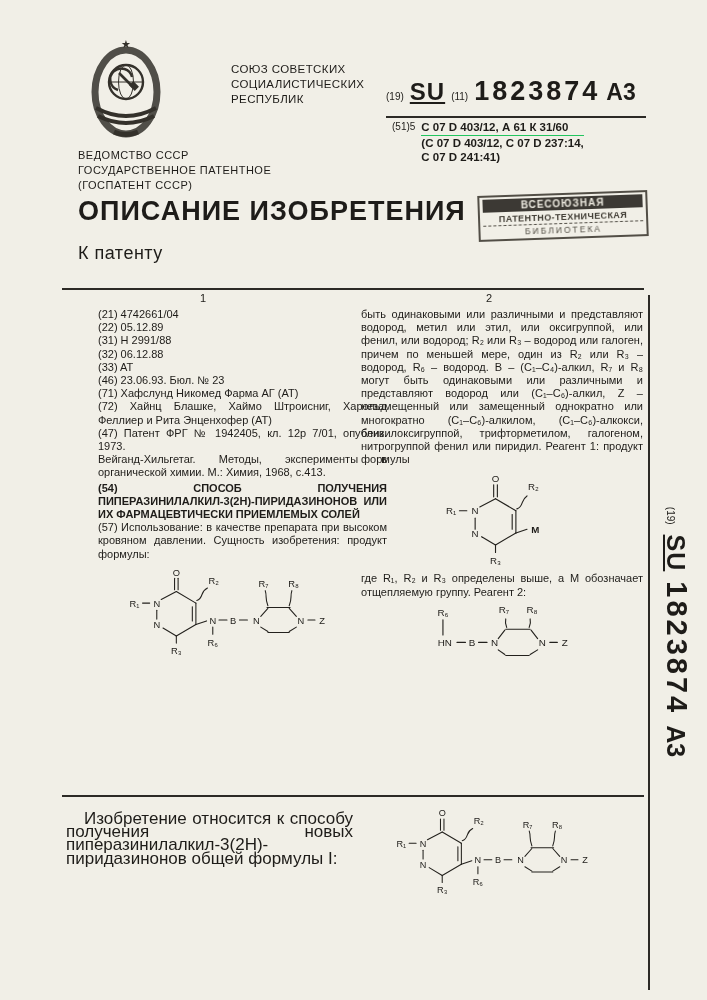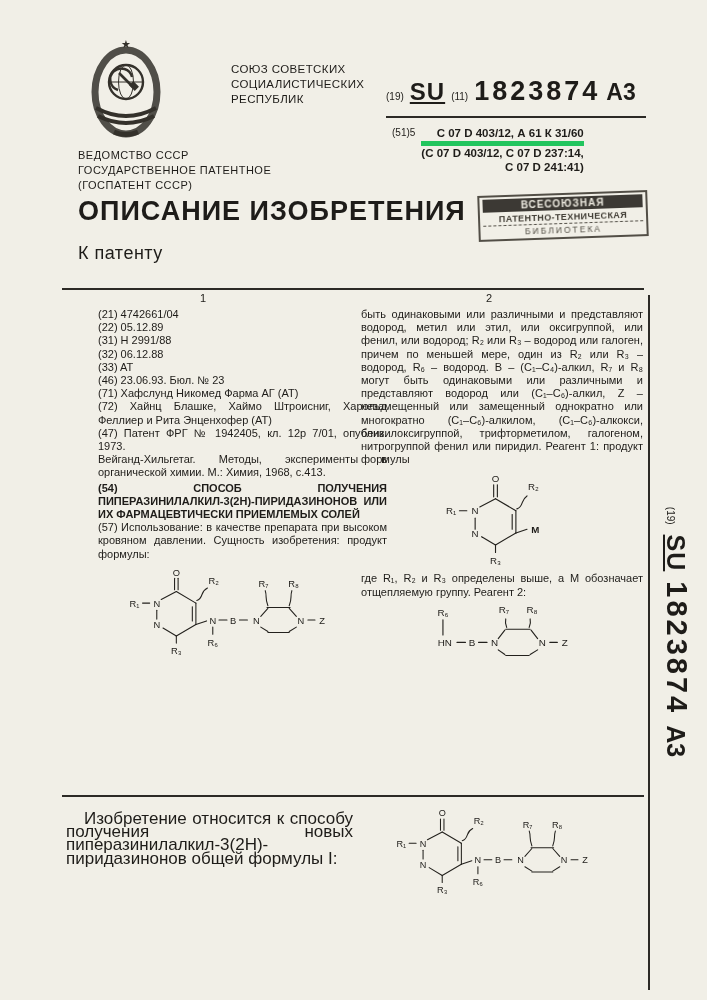--- a/index.html
+++ b/index.html
@@ -12,24 +12,24 @@
   }
   
   .emblem { position:absolute; left:84px; top:36px; width:84px; height:106px; }
   .union { position:absolute; left:203px; top:62px; font-size:11.5px; line-height:15px; letter-spacing:.4px;margin-left:28px; }
   .pubrow { position:absolute; left:386px; top:76px; display:flex; align-items:baseline; gap:6px; white-space:nowrap; }
   .small-code { font-size:10px; }
   .country { font-size:24px; font-weight:bold; text-decoration:underline; letter-spacing:1px; }
   .patnum { font-size:27px; font-weight:bold; letter-spacing:3px; }
   .kind { font-size:23px; font-weight:bold; }
   .pubrule { position:absolute; left:386px; top:116px; width:260px; height:1.5px; background:#2c2a26; }
-  .ipc { position:absolute; left:392px; top:126px; display:flex; gap:6px;text-align:right; }
+  .ipc { position:absolute; left:392px; top:120px; display:flex; gap:6px; }
   .ipc-label { font-size:10px; padding-top:1px; }
   .ipc-lines { font-size:11.5px; font-weight:bold; line-height:14px; }
-  .ipc-lines .l1 { border-bottom:5px solid #22c55e; padding-bottom:1px; }
+  .ipc-lines .l1 { border-bottom:1px solid #22c55e; padding-bottom:1px; }
   .office { position:absolute; left:78px; top:148px; font-size:11px; line-height:15px; letter-spacing:.5px; }
   .doc-title { position:absolute; left:78px; top:196px; font-size:27px; font-weight:bold; letter-spacing:1px; white-space:nowrap; }
   .stamp { position:absolute; left:478px; top:193px; width:170px; transform:rotate(-2deg); border:2px solid #46423a; padding:2px 3px; filter:blur(.3px); opacity:.93; background:rgba(240,238,230,.6); }
   .stamp-l1 { background:#2f2c27; color:#e9e6dc; font-weight:bold; font-size:10px; text-align:center; letter-spacing:1px; padding:1px 0; }
   .stamp-l2 { font-size:9px; font-weight:bold; text-align:center; letter-spacing:.4px; color:#353129; border-bottom:1px dashed #46423a; padding:2px 0 1px; }
   .stamp-l3 { font-size:8.5px; text-align:center; letter-spacing:2px; color:#4a463d; padding:1px 0 0; }
   .subtitle { position:absolute; left:78px; top:243px; font-size:18px; letter-spacing:.5px; }
   
   .rule { position:absolute; left:62px; width:582px; height:1.5px; background:#2c2a26; }
   .rule-top { top:288px; }

